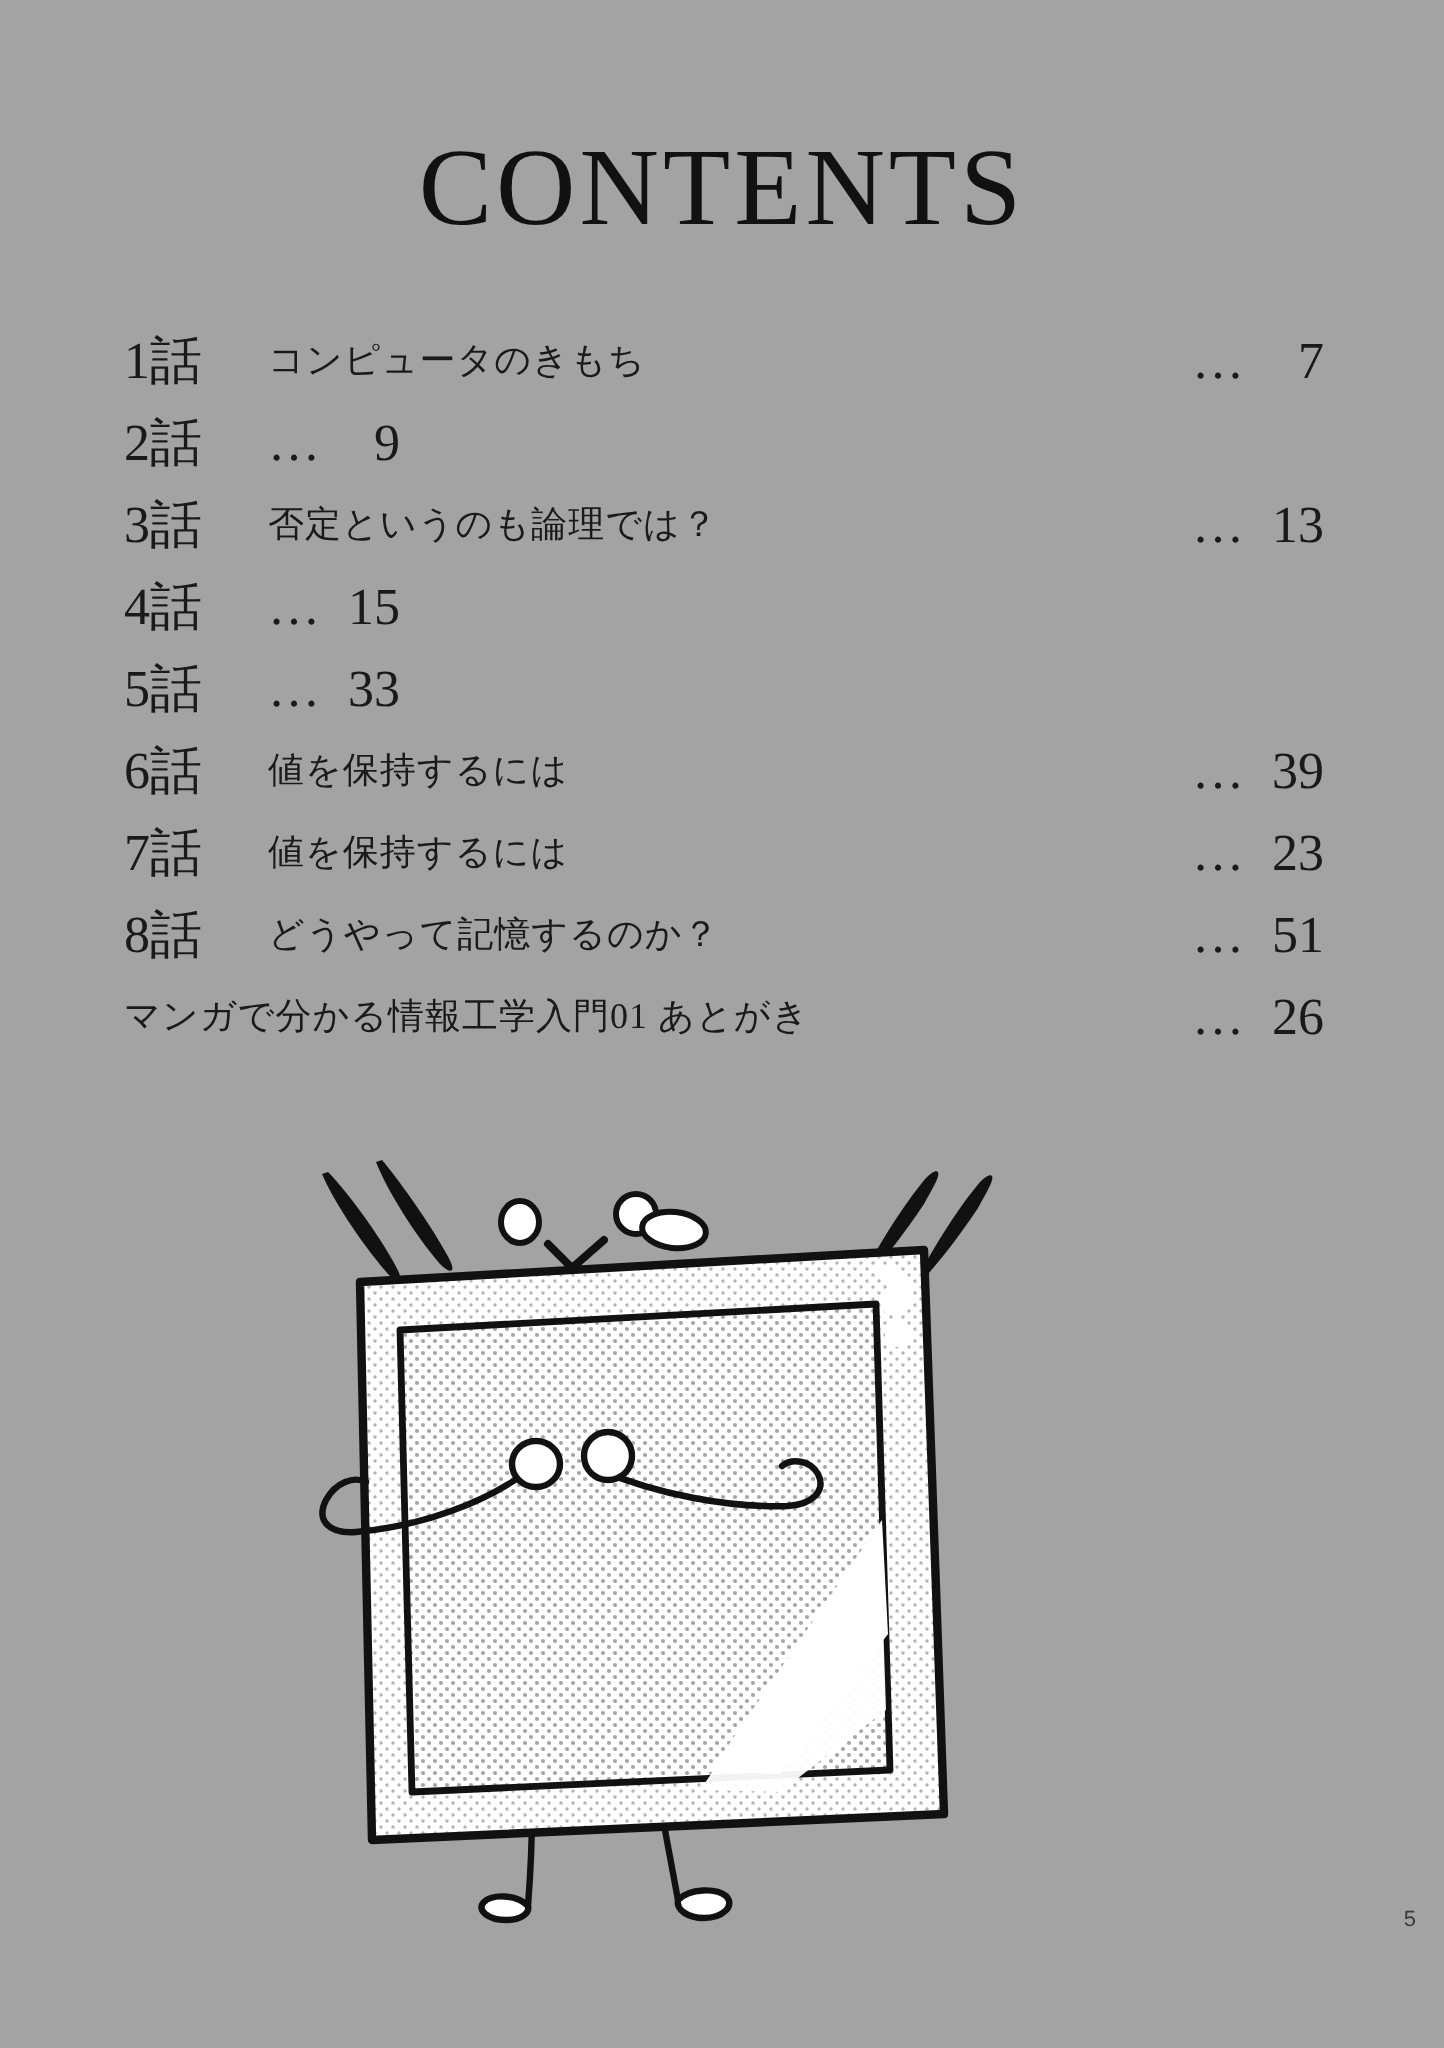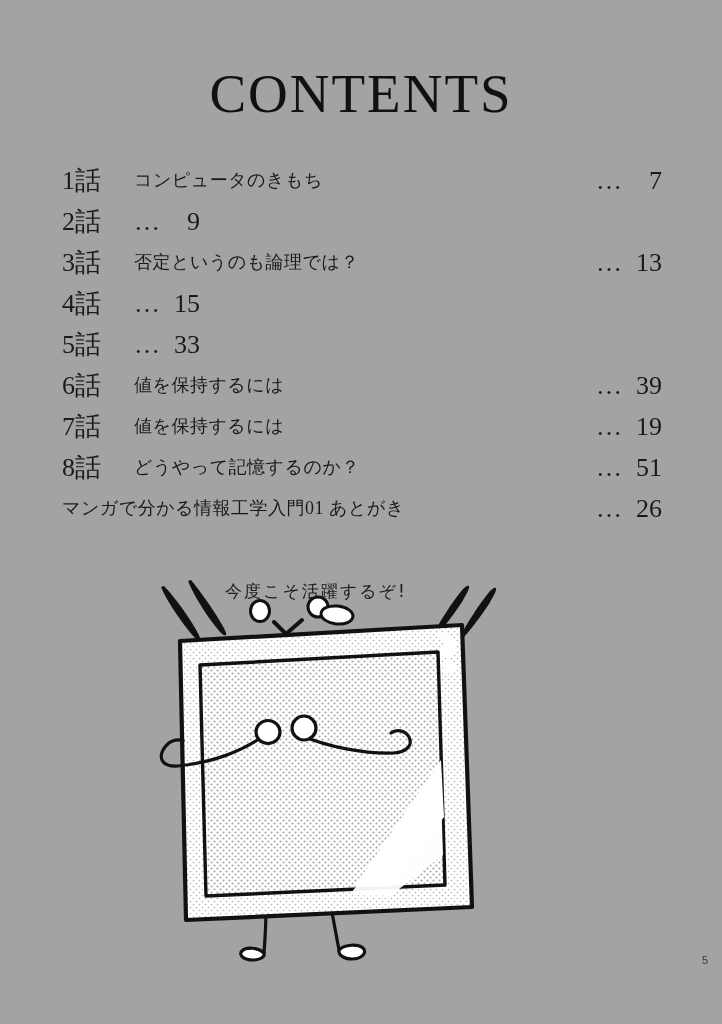--- a/index.html
+++ b/index.html
@@ -149,21 +149,21 @@
       <div class="toc-row">
         <span class="toc-chapter">6話</span>
         <span class="toc-title">値を保持するには</span>
         <span class="toc-dots">…</span>
         <span class="toc-page">39</span>
       </div>
       <div class="toc-row">
         <span class="toc-chapter">7話</span>
         <span class="toc-title">値を保持するには</span>
         <span class="toc-dots">…</span>
-        <span class="toc-page">19</span>
+        <span class="toc-page">23</span>
       </div>
       <div class="toc-row">
         <span class="toc-chapter">8話</span>
         <span class="toc-title">どうやって記憶するのか？</span>
         <span class="toc-dots">…</span>
         <span class="toc-page">51</span>
       </div>
       <div class="toc-row full">
         <span class="toc-title">マンガで分かる情報工学入門01 あとがき</span>
         <span class="toc-dots">…</span>
@@ -237,17 +237,16 @@
         <path d="M112,182 C92,196 62,208 28,211 C14,212 8,205 13,195 C18,186 27,183 33,186"></path>
         <path d="M150,180 C178,192 214,199 244,198 C257,197 263,190 259,182 C255,175 246,174 241,178"></path>
       </g>
       <g fill="#ffffff" stroke="#111111" stroke-width="3.2">
         <ellipse cx="118" cy="177" rx="12" ry="11.5"></ellipse>
         <ellipse cx="154" cy="173" rx="12" ry="12"></ellipse>
       </g>
     </svg>
   </div>
 
-  <div class="speech-text">今度こそ活躍するぞ!</div>
 
   <div class="folio">5</div>
 
 </div>
 
 </body></html>

